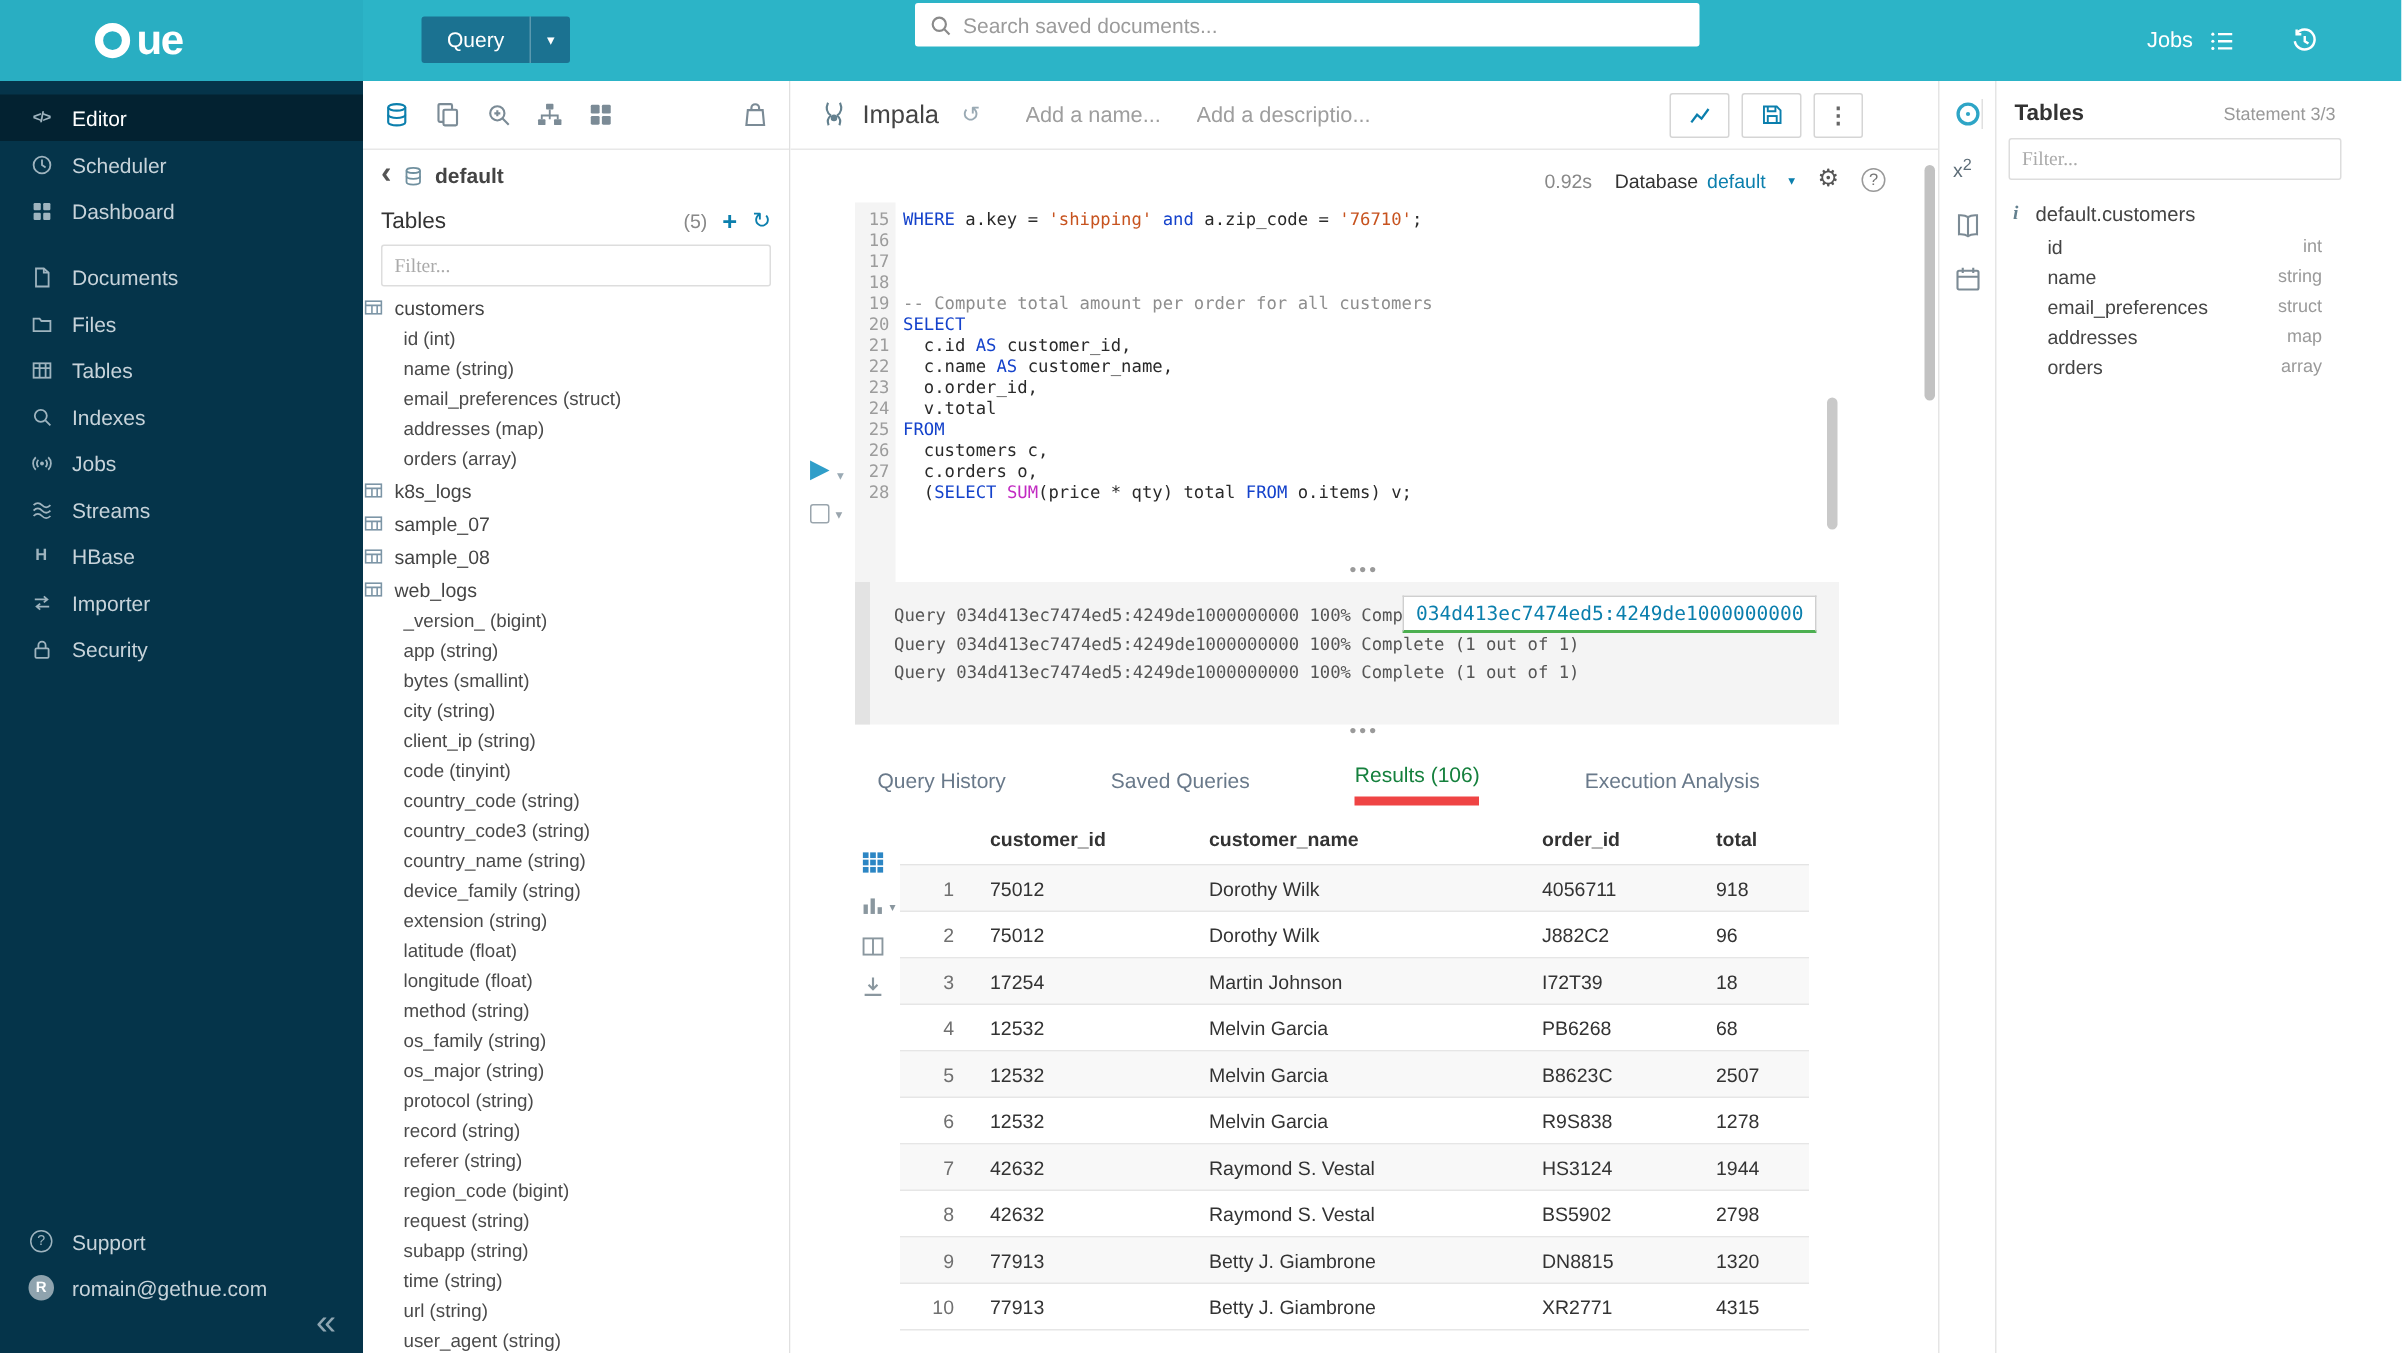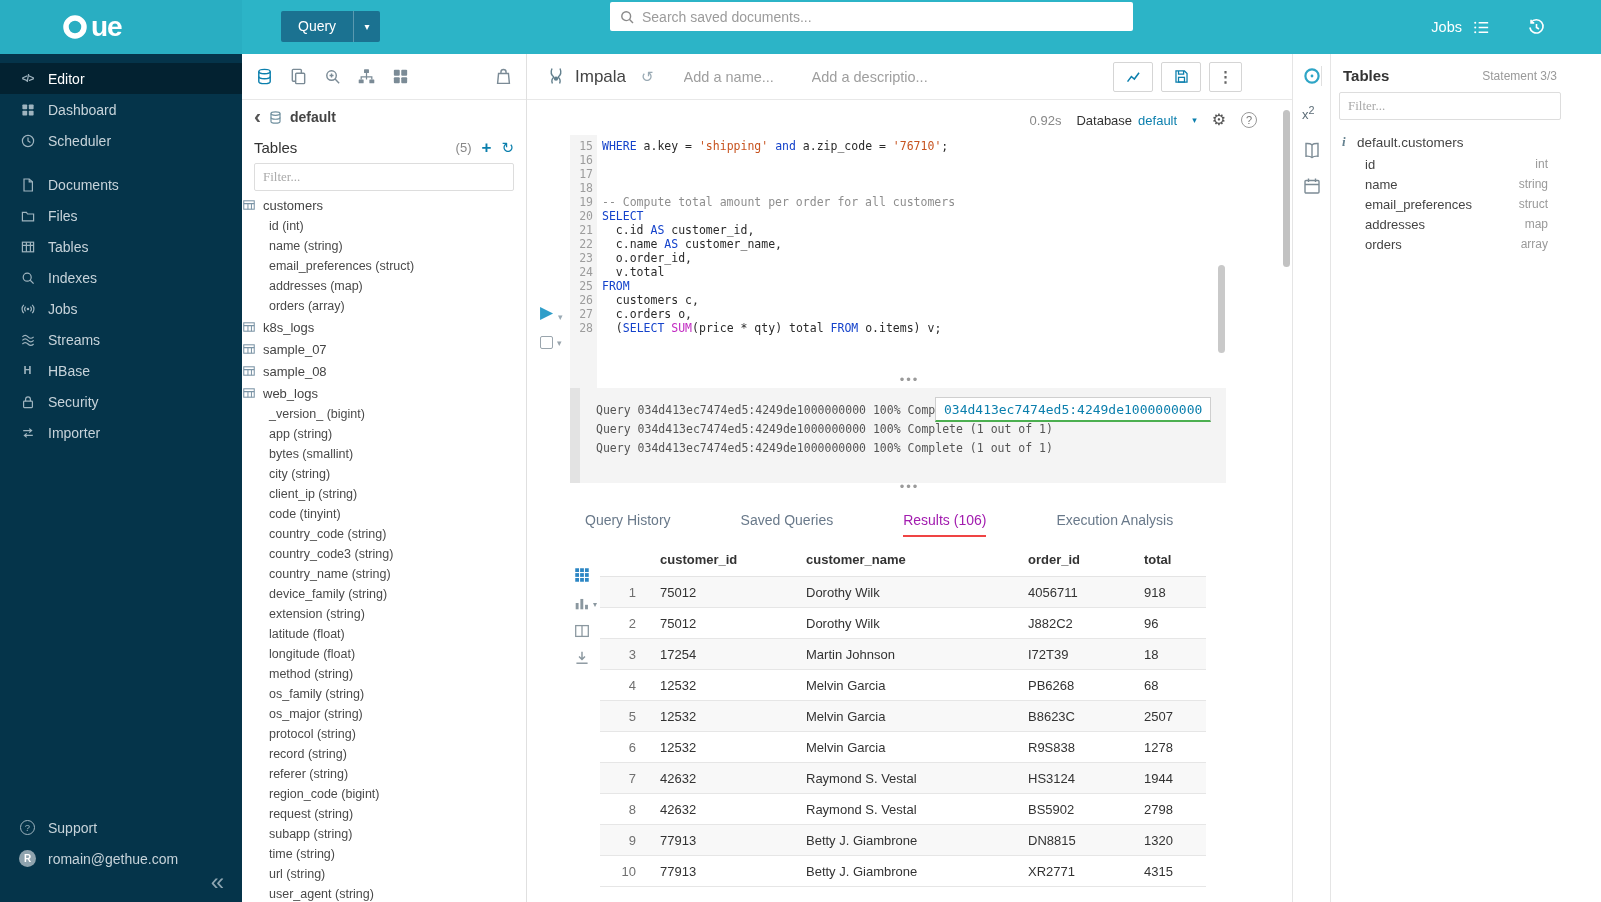--- a/index.html
+++ b/index.html
@@ -71,21 +71,21 @@
 
 
 .main{position:absolute;left:527px;top:54px;width:765px;height:848px;background:#fff}
 .main-toolbar{height:46px;border-bottom:1px solid #E8E8E8;display:flex;align-items:center;padding:0 50px 0 18px}
 .impala-ic{width:22px;height:22px}
 .engine-name{font-size:17px;color:#444;margin-left:8px}
 .undo-ic{color:#9AAAB4;font-size:15px;margin-left:15px;cursor:pointer;line-height:1}
 .t-input{border:none;outline:none;font-size:14.5px;color:#333;font-family:"Liberation Sans",sans-serif}
 .t-input::placeholder{color:#9E9E9E}
 .name-input{margin-left:30px;width:100px}
-.desc-input{margin-left:28px;width:140px}
+.desc-input{margin-left:14px;width:140px}
 .tool-btns{margin-left:auto;display:flex;gap:8px}
 .tool-btn{width:40px;height:30px;border:1px solid #D5D5D5;border-radius:2px;display:flex;align-items:center;justify-content:center;color:#0B7FAD;cursor:pointer;background:#fff}
 .tool-btn svg{width:17px;height:17px}
 .tool-btn.kebab{width:33px;color:#666;font-size:15px;font-weight:700}
 .meta-row{position:absolute;top:58px;right:35px;display:flex;align-items:center;gap:15px;font-size:13px}
 .duration{color:#888}
 .db-label{color:#333}
 .db-value{color:#0B7FAD;cursor:pointer;margin-left:-9px}
 .db-caret{font-size:9px;color:#0B7FAD}
 .gear{color:#555;font-size:16px;cursor:pointer;line-height:1}
@@ -112,21 +112,21 @@
 .dots.d2{top:429px}
 
 
 .log-area{position:absolute;left:43px;top:334px;width:656px;height:95px;background:#F4F4F4;border-left:10px solid #E3E3E3;padding:13px 16px;font-family:"DejaVu Sans Mono",monospace;font-size:11.5px;color:#555}
 .log-line{line-height:19px;white-space:nowrap}
 .log-tooltip{position:absolute;left:355px;top:9px;height:25px;background:#fff;border:1px solid #CFCFCF;border-bottom:2px solid #4CAF50;color:#0B7FAD;font-family:"DejaVu Sans Mono",monospace;font-size:13px;display:flex;align-items:center;padding:0 8px;white-space:nowrap}
 
 
 .tabs-row{position:absolute;left:0;top:449px;width:765px;height:34px;display:flex;align-items:flex-end;padding-left:58px;gap:70px}
 .tab{font-size:14px;color:#69798A;padding-bottom:9px;cursor:pointer;white-space:nowrap}
-.tab.active{color:#a21caf;border-bottom:2px solid #ef4444;padding-bottom:7px}
+.tab.active{color:#15803d;border-bottom:6px solid #ef4444;padding-bottom:7px}
 
 
 .results{position:absolute;left:0;top:488px;bottom:0;width:765px;display:flex;overflow:hidden}
 .res-rail{width:73px;position:relative;flex:none}
 .r-ic{position:absolute;left:46px;width:18px;height:18px;color:#8A979F;cursor:pointer}
 .r-ic svg{width:18px;height:18px}
 .r-ic.grid{top:24px;color:#2C86C4}
 .r-ic.chart{top:52px}
 .r-ic.cols{top:80px}
 .r-ic.dl{top:107px}
@@ -208,38 +208,38 @@
   <nav class="sidebar">
     <div class="side-nav">
         <div class="side-item active">
           <span class="s-ic">
             <span class="txt-ic" style="font-size:10px;font-weight:700;letter-spacing:-1px">&lt;/&gt;</span>
           </span>
           <span class="s-lb">Editor</span>
         </div>
         <div class="side-item">
           <span class="s-ic">
+            <svg viewBox="0 0 20 20" fill="none" stroke="currentColor" stroke-width="1.5">
+              <circle cx="10" cy="10" r="7"></circle>
+              <path d="M10 5.5V10l3 2"></path>
+            </svg>
+          </span>
+          <span class="s-lb">Scheduler</span>
+        </div>
+        <div class="side-item">
+          <span class="s-ic">
             <svg viewBox="0 0 20 20" fill="currentColor">
               <rect x="3" y="3" width="6" height="6" rx="1"></rect>
               <rect x="11" y="3" width="6" height="6" rx="1"></rect>
               <rect x="3" y="11" width="6" height="6" rx="1"></rect>
               <rect x="11" y="11" width="6" height="6" rx="1"></rect>
             </svg>
           </span>
           <span class="s-lb">Dashboard</span>
         </div>
-        <div class="side-item">
-          <span class="s-ic">
-            <svg viewBox="0 0 20 20" fill="none" stroke="currentColor" stroke-width="1.5">
-              <circle cx="10" cy="10" r="7"></circle>
-              <path d="M10 5.5V10l3 2"></path>
-            </svg>
-          </span>
-          <span class="s-lb">Scheduler</span>
-        </div>
         <div class="side-item gap-top">
           <span class="s-ic">
             <svg viewBox="0 0 20 20" fill="none" stroke="currentColor" stroke-width="1.5">
               <path d="M5 2.5h6.5L15.5 6v11.5H5z"></path>
               <path d="M11.5 2.5V6h4"></path>
             </svg>
           </span>
           <span class="s-lb">Documents</span>
         </div>
         <div class="side-item">
@@ -289,34 +289,34 @@
         </div>
         <div class="side-item">
           <span class="s-ic">
             <span class="txt-ic" style="font-size:11px;font-weight:700">H</span>
           </span>
           <span class="s-lb">HBase</span>
         </div>
         <div class="side-item">
           <span class="s-ic">
             <svg viewBox="0 0 20 20" fill="none" stroke="currentColor" stroke-width="1.5">
+              <path d="M4 7h10M11.5 4.5L14.5 7l-3 2.5"></path>
+              <path d="M16 13H6M8.5 10.5L5.5 13l3 2.5"></path>
+            </svg>
+          </span>
+          <span class="s-lb">Importer</span>
+        </div>
+        <div class="side-item">
+          <span class="s-ic">
+            <svg viewBox="0 0 20 20" fill="none" stroke="currentColor" stroke-width="1.5">
               <rect x="4.5" y="9" width="11" height="8" rx="1"></rect>
               <path d="M7 9V6.5a3 3 0 0 1 6 0V9"></path>
             </svg>
           </span>
           <span class="s-lb">Security</span>
-        </div>
-        <div class="side-item">
-          <span class="s-ic">
-            <svg viewBox="0 0 20 20" fill="none" stroke="currentColor" stroke-width="1.5">
-              <path d="M4 7h10M11.5 4.5L14.5 7l-3 2.5"></path>
-              <path d="M16 13H6M8.5 10.5L5.5 13l3 2.5"></path>
-            </svg>
-          </span>
-          <span class="s-lb">Importer</span>
         </div>
       </div>
     <div class="side-footer">
       <div class="side-item">
         <span class="s-ic">
             <span class="q-circle">?</span>
           </span>
         <span class="s-lb">Support</span>
       </div>
       <div class="side-item">

